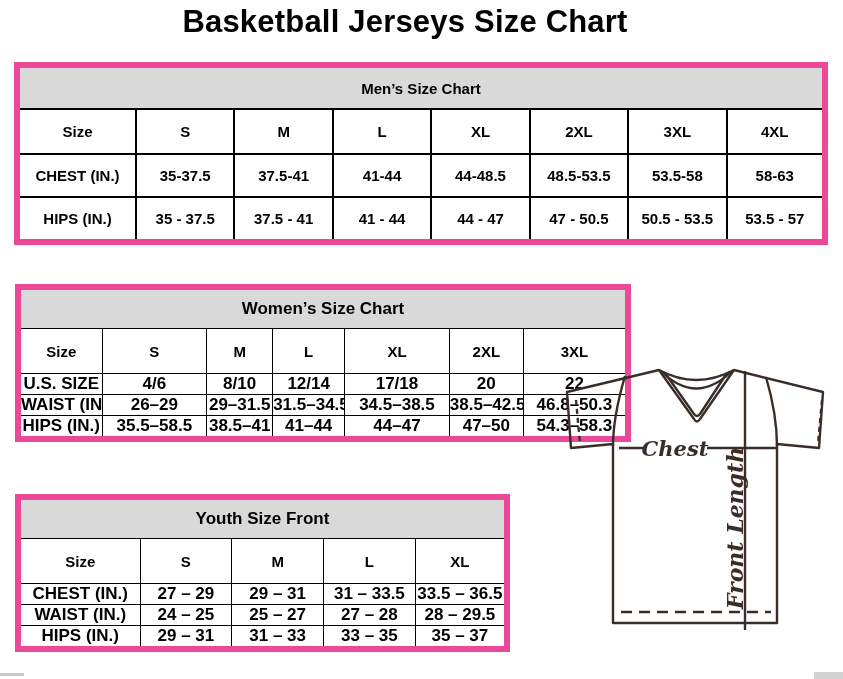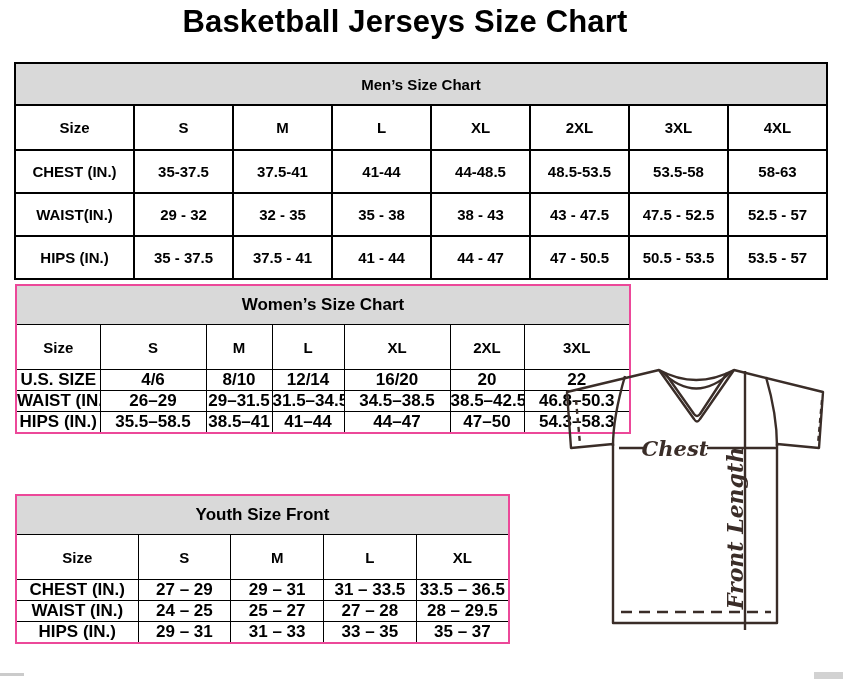--- a/index.html
+++ b/index.html
@@ -6,21 +6,21 @@
   body{
     width:843px;height:679px;position:relative;background:#ffffff;
     font-family:"Liberation Sans",sans-serif;color:#000;overflow:hidden;
   }
   .page-title{
     position:absolute;top:4px;left:0;width:810px;text-align:center;
     font-size:31px;font-weight:bold;letter-spacing:0.2px;
   }
   table.size-table{
     position:absolute;border-collapse:collapse;table-layout:fixed;background:#fff;
-    border:2px solid #ec4899;
+    border:6px solid #ec4899;
   }
   table.size-table td{
     border:2px solid #000;text-align:center;vertical-align:middle;
     font-weight:bold;color:#000;padding:0;overflow:hidden;white-space:nowrap;
   }
   td.band{background:#d9d9d9;font-size:17px;height:40px;}
   
   #men-table{left:14px;top:62px;width:814px;}
   #men-table td{font-size:15px;}
   #men-table tr.colhead td{height:43px;}
@@ -78,30 +78,20 @@
     <td>CHEST (IN.)</td>
     <td>35-37.5</td>
     <td>37.5-41</td>
     <td>41-44</td>
     <td>44-48.5</td>
     <td>48.5-53.5</td>
     <td>53.5-58</td>
     <td>58-63</td>
   </tr>
   <tr class="datarow">
-    <td>WAIST(IN.)</td>
-    <td>29 - 32</td>
-    <td>32 - 35</td>
-    <td>35 - 38</td>
-    <td>38 - 43</td>
-    <td>43 - 47.5</td>
-    <td>47.5 - 52.5</td>
-    <td>52.5 - 57</td>
-  </tr>
-  <tr class="datarow">
     <td>HIPS (IN.)</td>
     <td>35 - 37.5</td>
     <td>37.5 - 41</td>
     <td>41 - 44</td>
     <td>44 - 47</td>
     <td>47 - 50.5</td>
     <td>50.5 - 53.5</td>
     <td>53.5 - 57</td>
   </tr>
 </tbody>
@@ -128,21 +118,21 @@
     <td>L</td>
     <td>XL</td>
     <td>2XL</td>
     <td>3XL</td>
   </tr>
   <tr class="datarow">
     <td>U.S. SIZE</td>
     <td>4/6</td>
     <td>8/10</td>
     <td>12/14</td>
-    <td>16/20</td>
+    <td>17/18</td>
     <td>20</td>
     <td>22</td>
   </tr>
   <tr class="datarow">
     <td>WAIST (IN.)</td>
     <td>26–29</td>
     <td>29–31.5</td>
     <td>31.5–34.5</td>
     <td>34.5–38.5</td>
     <td>38.5–42.5</td>

